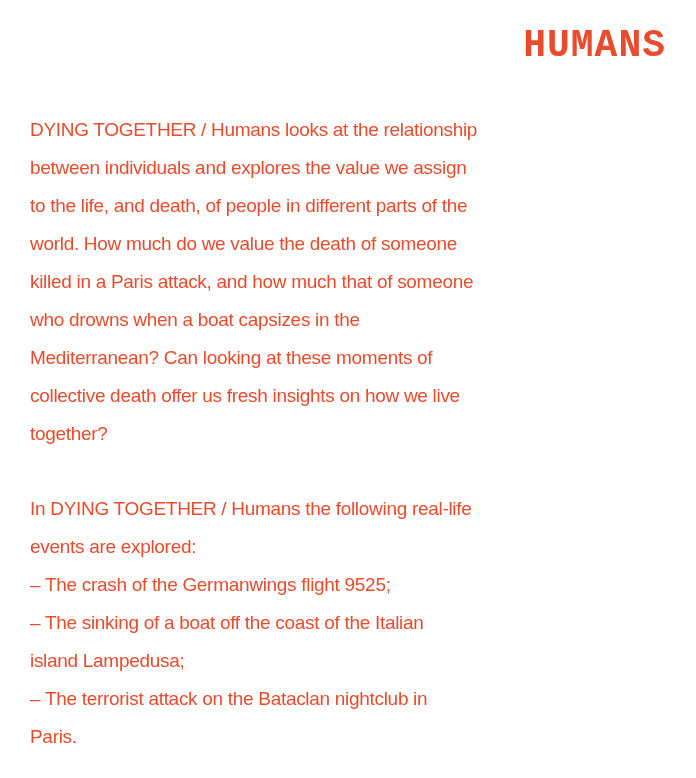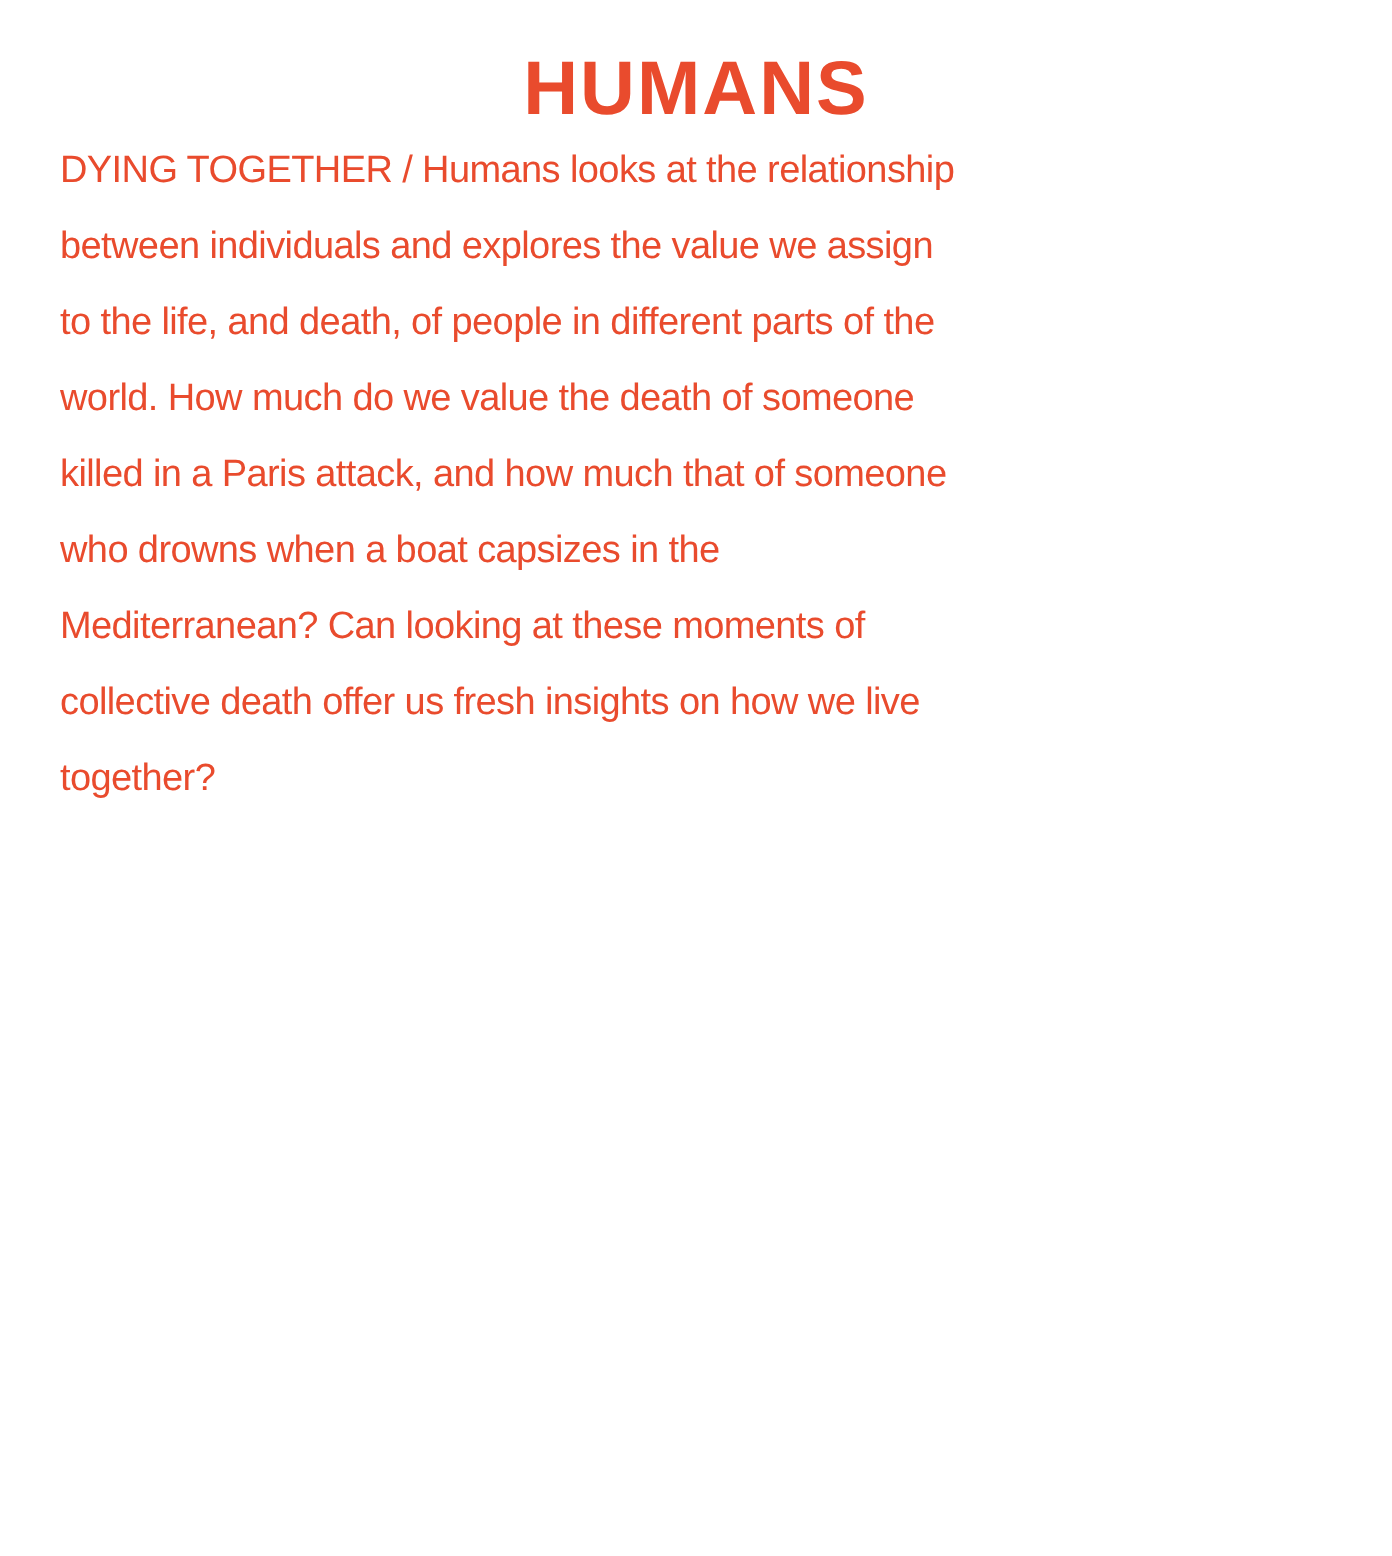--- a/index.html
+++ b/index.html
@@ -16,21 +16,23 @@
     height: 778px;
     background: var(--bg);
     overflow: hidden;
     padding: 24px 30px 30px 30px;
   }
   .page-title {
     color: var(--accent);
     font-size: 38px;
     font-weight: 700;
     letter-spacing: 1px;
-    text-align: center;
+    text-align: right;
+    margin-bottom: 44px;
+    font-family: Liberation Mono, monospace;
   }
   .paragraph {
     color: var(--accent);
     font-size: 19px;
     font-weight: 400;
     line-height: 38px;
     letter-spacing: -0.3px;
     white-space: pre-line;
     text-align: left;
   }
@@ -47,13 +49,20 @@
   <div class="paragraph">DYING TOGETHER / Humans looks at the relationship
 between individuals and explores the value we assign
 to the life, and death, of people in different parts of the
 world. How much do we value the death of someone
 killed in a Paris attack, and how much that of someone
 who drowns when a boat capsizes in the
 Mediterranean? Can looking at these moments of
 collective death offer us fresh insights on how we live
 together?</div>
 
+  <div class="paragraph">In DYING TOGETHER / Humans the following real-life
+events are explored:
+– The crash of the Germanwings flight 9525;
+– The sinking of a boat off the coast of the Italian
+island Lampedusa;
+– The terrorist attack on the Bataclan nightclub in
+Paris.</div>
 </div>
 
 </body></html>

